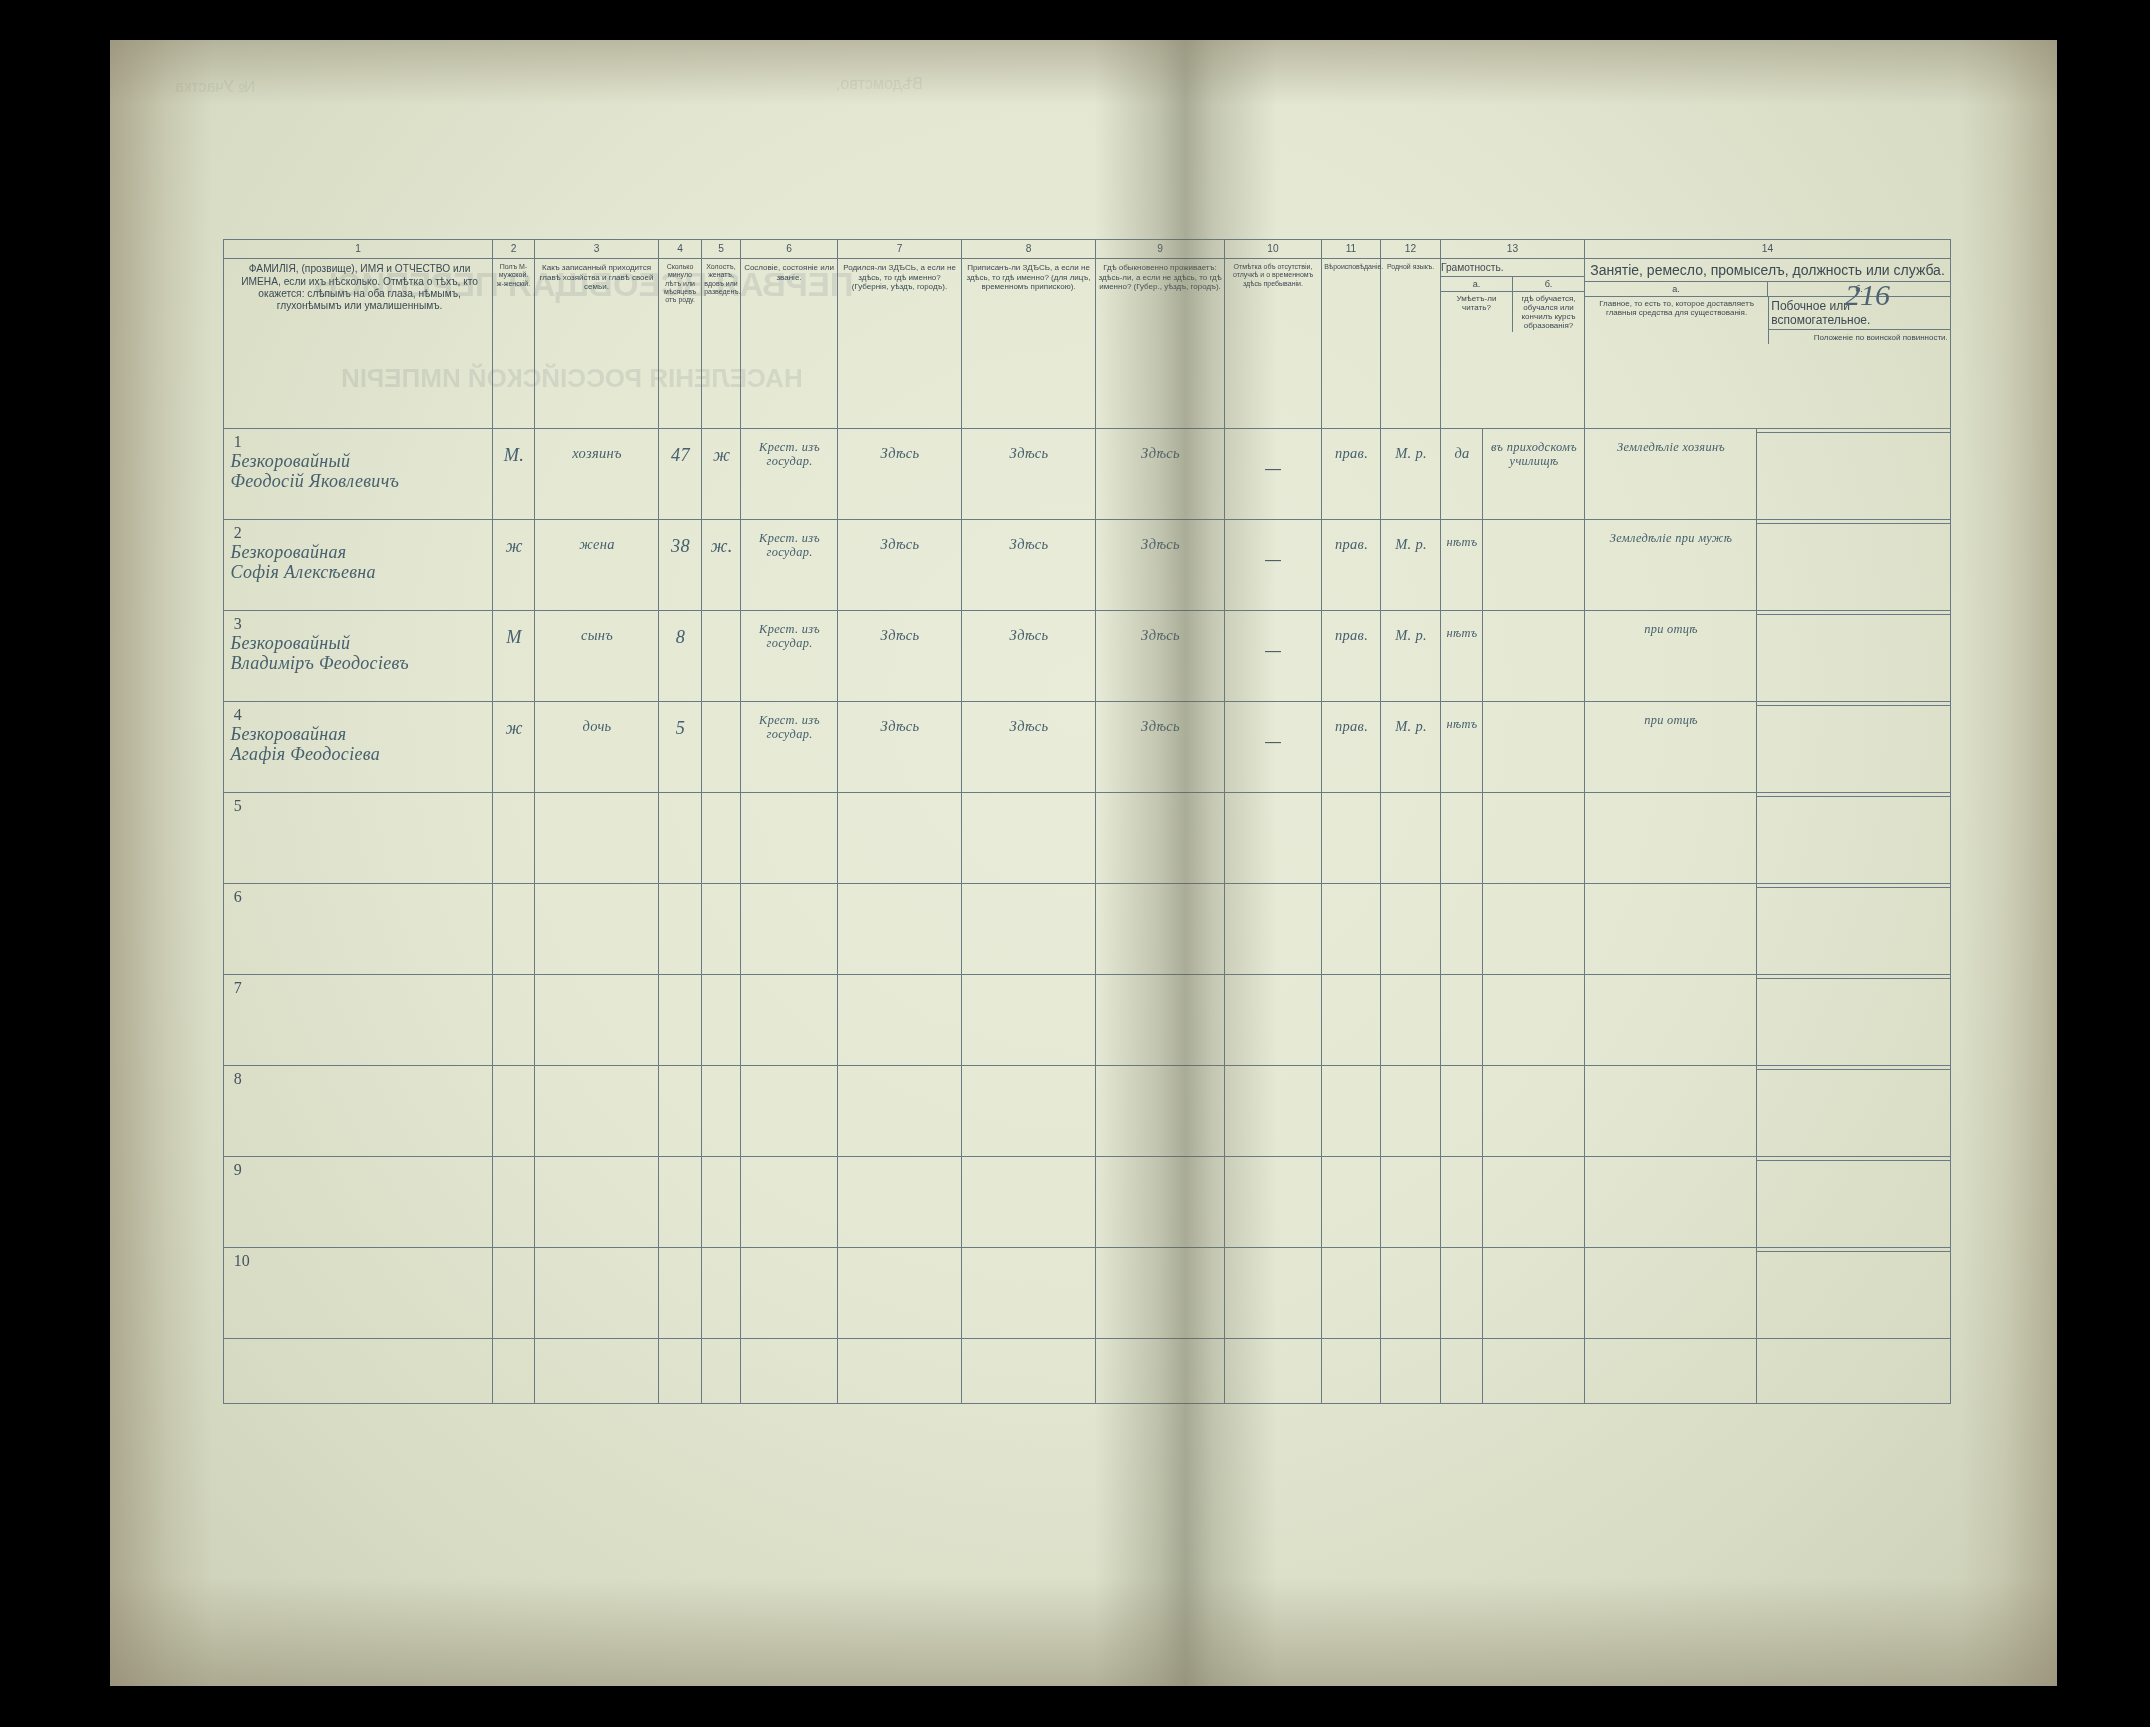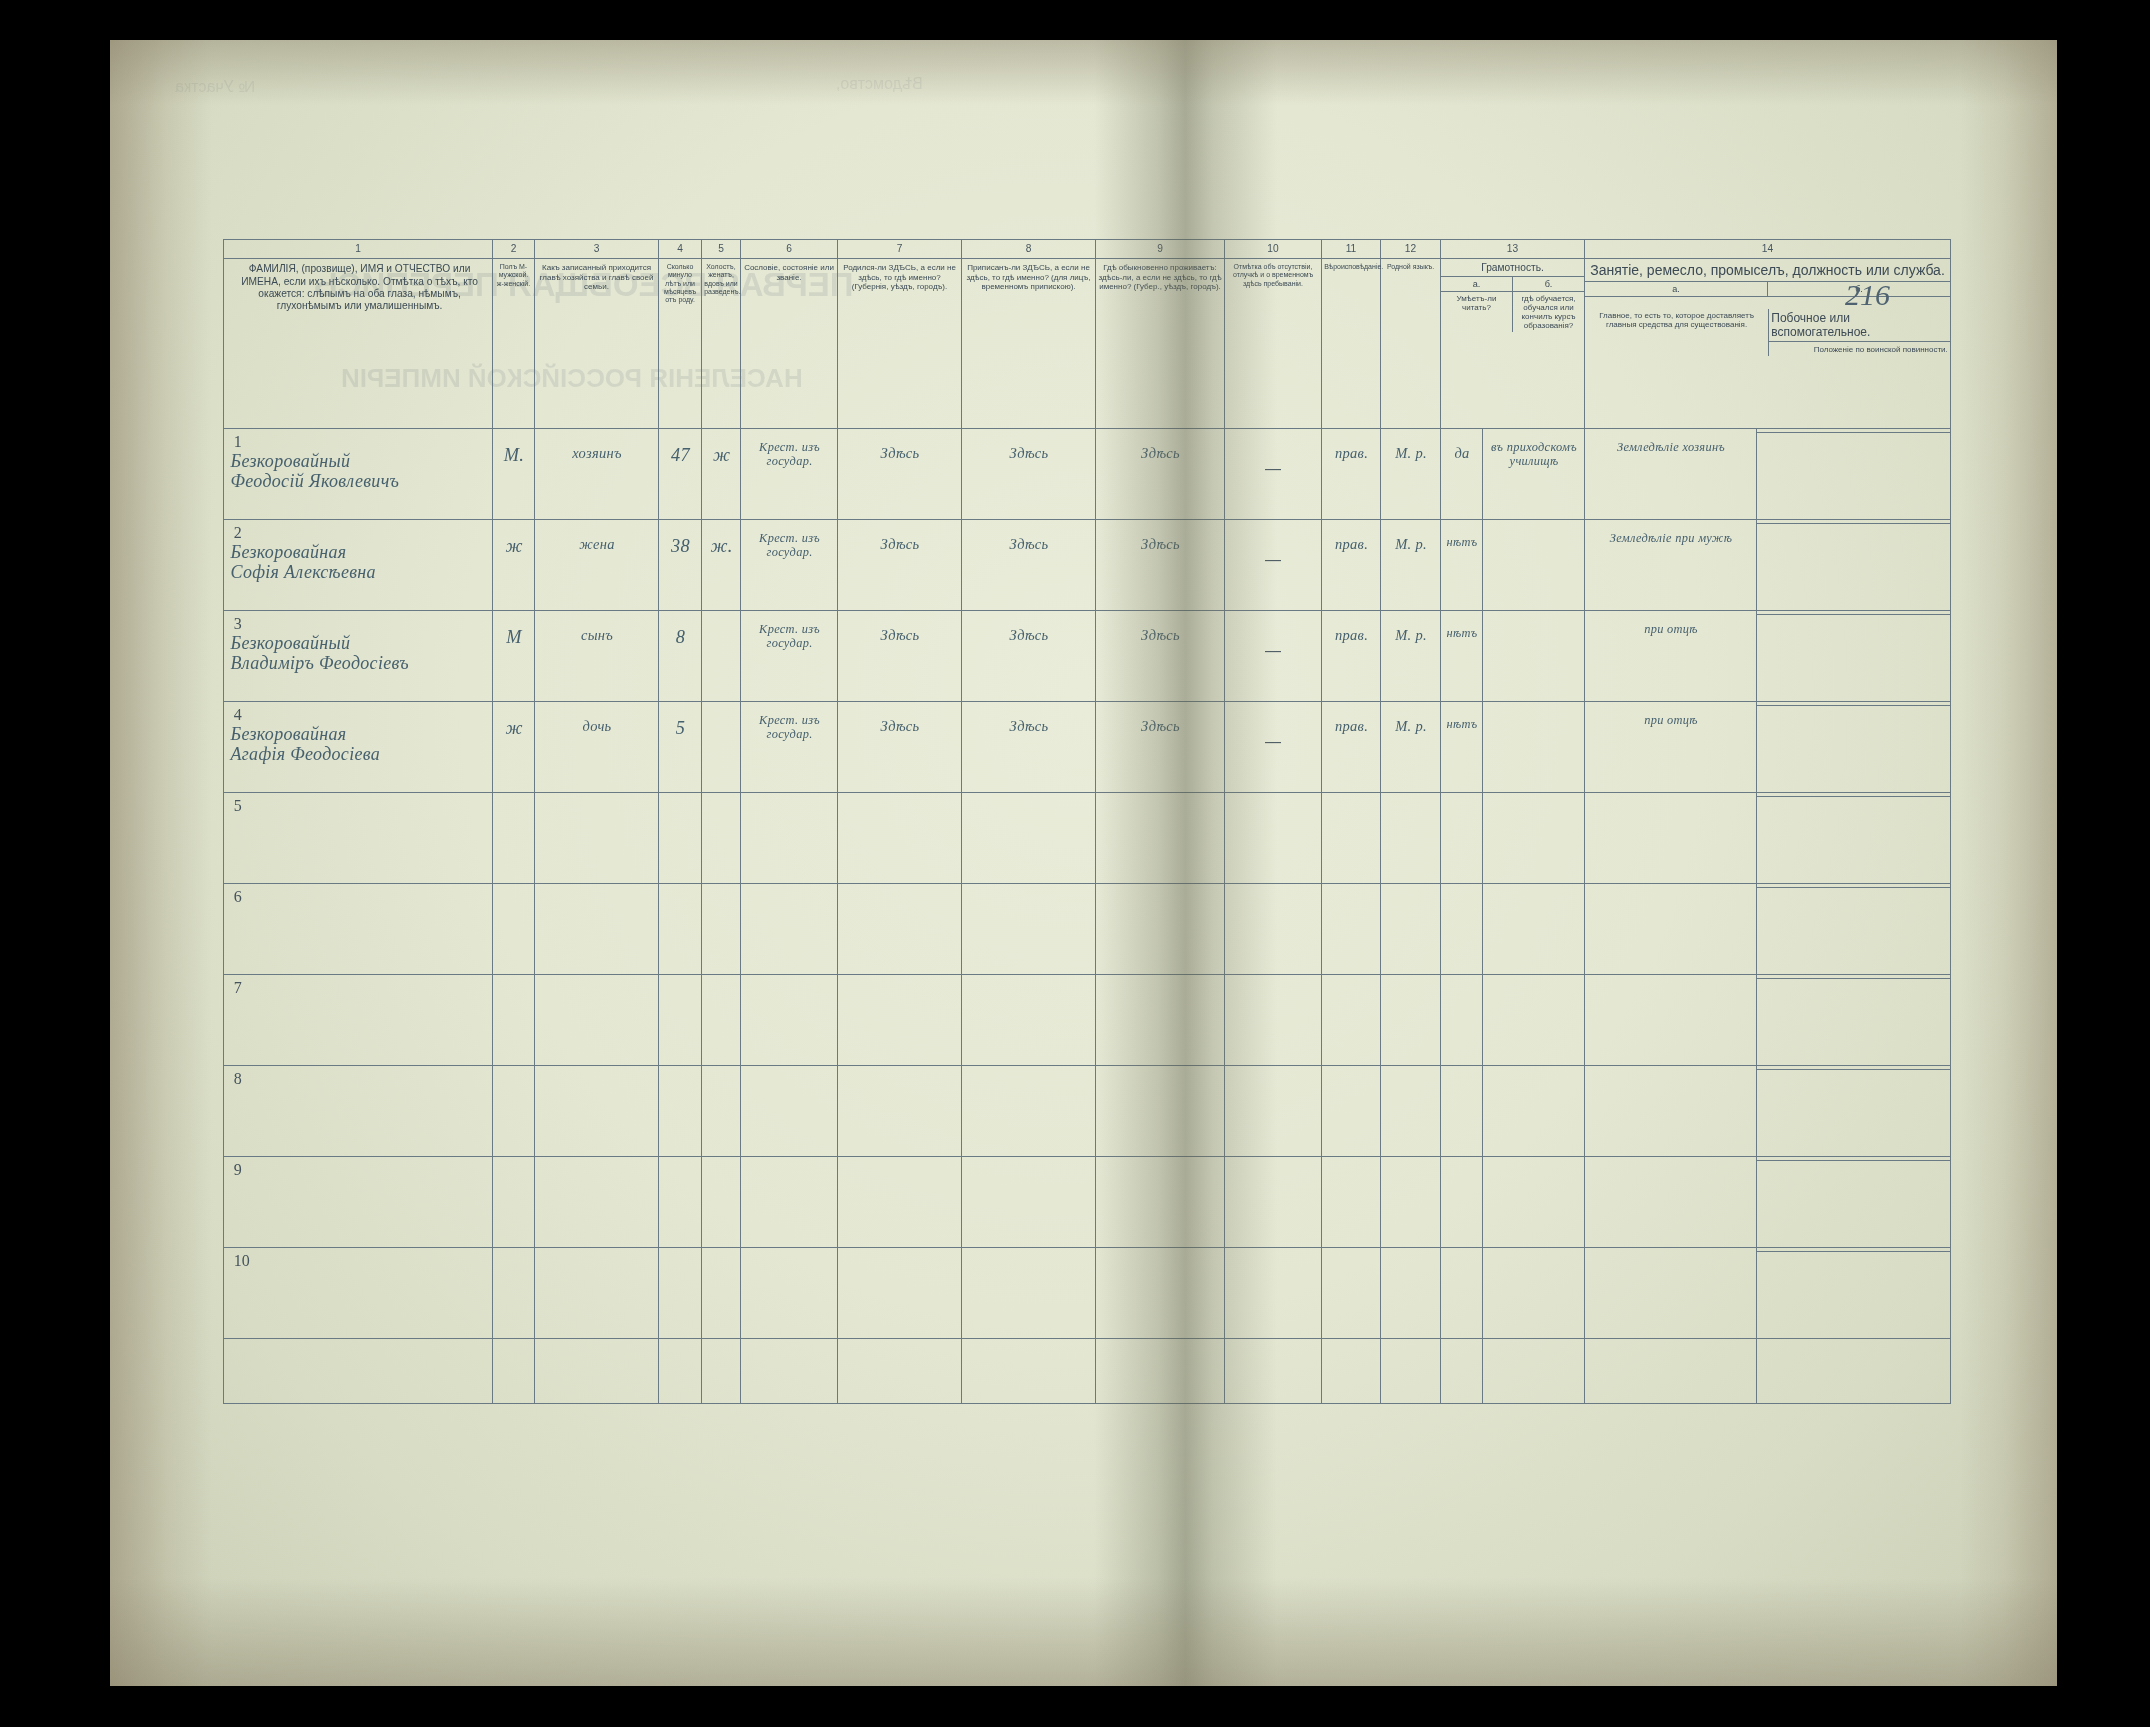--- a/index.html
+++ b/index.html
@@ -133,37 +133,37 @@
         <td class="hdrtxt tiny">Сколько минуло лѣтъ или мѣсяцевъ отъ роду.</td>
         <td class="hdrtxt tiny">Холостъ, женатъ, вдовъ или разведенъ.</td>
         <td class="hdrtxt small">Сословіе, состояніе или званіе.</td>
         <td class="hdrtxt small">Родился-ли ЗДѢСЬ, а если не здѣсь, то гдѣ именно? (Губернія, уѣздъ, городъ).</td>
         <td class="hdrtxt small">Приписанъ-ли ЗДѢСЬ, а если не здѣсь, то гдѣ именно? (для лицъ, временномъ припискою).</td>
         <td class="hdrtxt small">Гдѣ обыкновенно проживаетъ: здѣсь-ли, а если не здѣсь, то гдѣ именно? (Губер., уѣздъ, городъ).</td>
         <td class="hdrtxt tiny">Отмѣтка объ отсутствіи, отлучкѣ и о временномъ здѣсь пребываніи.</td>
         <td class="hdrtxt tiny">Вѣроисповѣданіе.</td>
         <td class="hdrtxt tiny">Родной языкъ.</td>
         <td class="splitcell" colspan="2">
-          <div style="border-bottom:0.5px solid #6a7a84;text-align:center;font-size:10.2px;padding:2.7px 0;">Грамотность.</div>
+          <div style="border-bottom:0.5px solid #6a7a84;text-align:left;font-size:10.2px;padding:2.7px 0;">Грамотность.</div>
           <div class="gram-sub" style="border-bottom:0.5px solid #6a7a84;">
             <div style="border-right:0.5px solid #6a7a84;">а.</div>
             <div>б.</div>
           </div>
           <div class="gram-sub">
             <div style="border-right:0.5px solid #6a7a84;font-size:8px;">Умѣетъ-ли читать?</div>
             <div style="font-size:8px;">гдѣ обучается, обучался или кончилъ курсъ образованія?</div>
           </div>
         </td>
         <td class="splitcell" colspan="2">
           <div style="border-bottom:0.5px solid #6a7a84;text-align:center;font-size:14px;padding:2.7px 0;">Занятіе, ремесло, промыселъ, должность или служба.</div>
           <div class="gram-sub" style="border-bottom:0.5px solid #6a7a84;">
             <div style="border-right:0.5px solid #6a7a84;">а.</div>
             <div>б.</div>
           </div>
-          <div class="gram-sub" style="align-items:stretch;margin-top:12px;">
+          <div class="gram-sub" style="align-items:stretch;">
             <div style="border-right:0.5px solid #6a7a84;font-size:8px;">Главное, то есть то, которое доставляетъ главныя средства для существованія.</div>
             <div style="padding:0;">
               <div style="border-bottom:0.5px solid #6a7a84;font-size:12px;padding:2.2px 2.2px;text-align:left;">Побочное или вспомогательное.</div>
               <div style="font-size:8px;padding:2.2px 2.2px;text-align:right;">Положеніе по воинской повинности.</div>
             </div>
           </div>
         </td>
       </tr>
 
       <tr class="row">

